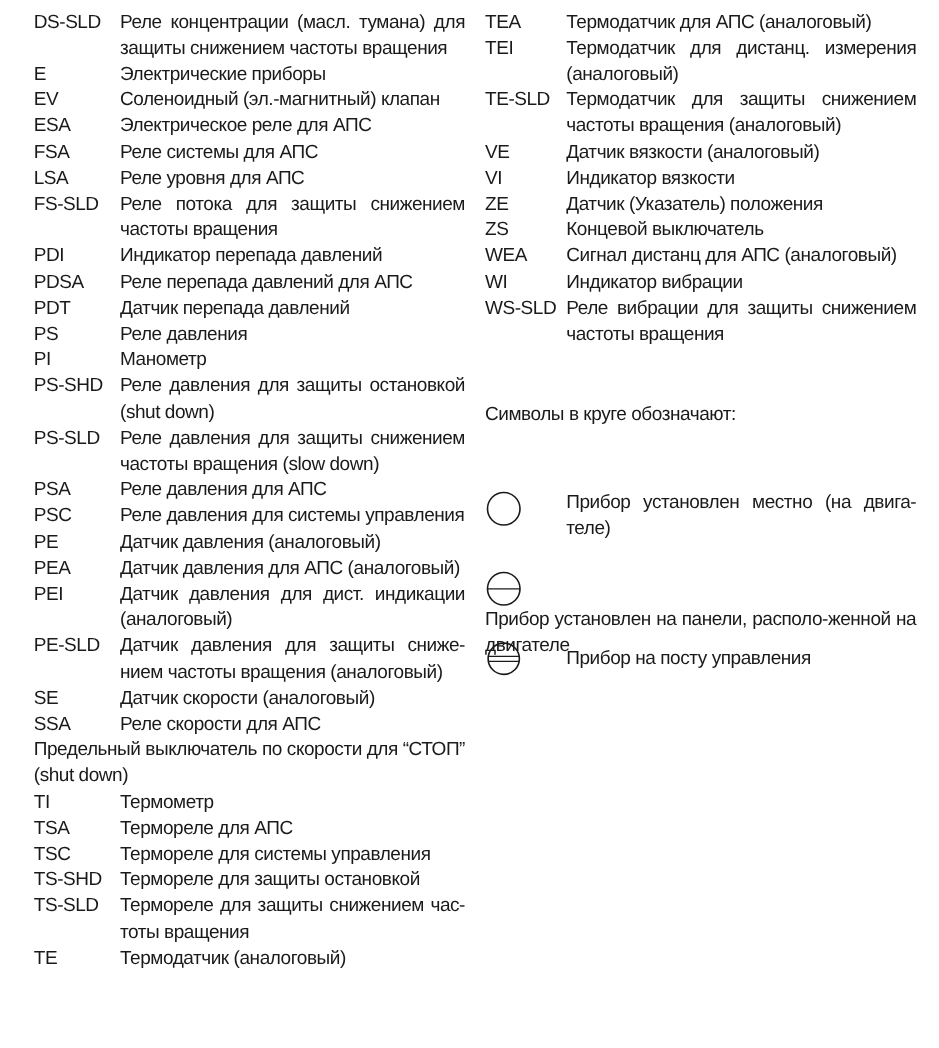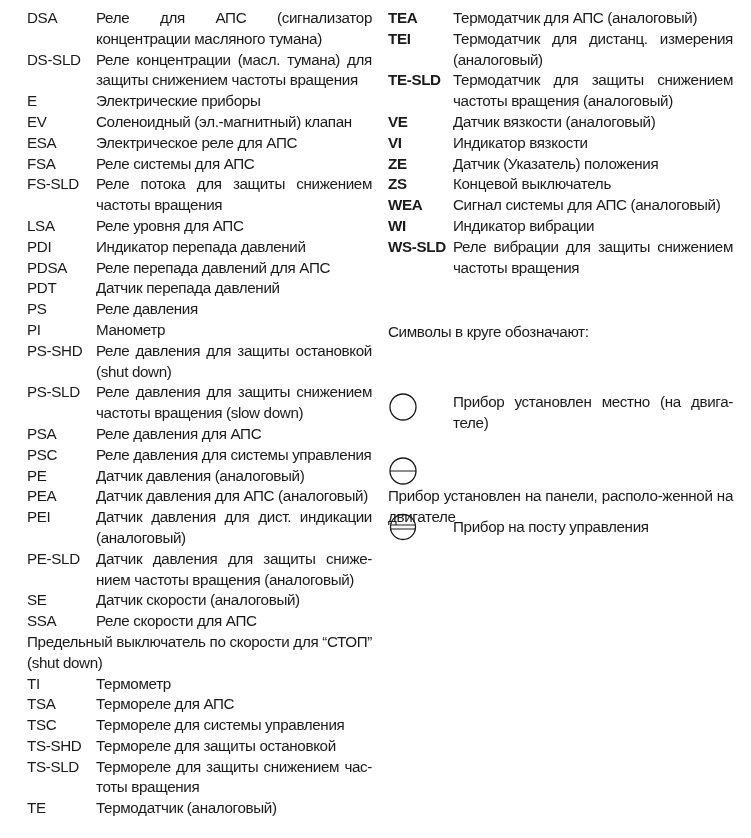--- a/index.html
+++ b/index.html
@@ -6,64 +6,60 @@
   body {
     width: 751px; height: 838px; position: relative; overflow: hidden;
     font-family: "Liberation Sans", sans-serif; color: #1a1a1a;
     font-size: 15.2px; letter-spacing: -0.35px;
   }
   .col { position: absolute; top: 8px; }
   .col.left { left: 27px; width: 345px; }
   .col.right { left: 388px; width: 345px; }
   .entry { display: flex; line-height: 20.8px; }
   .code { flex: 0 0 69px; white-space: nowrap; }
-  .col.right .code { flex: 0 0 65px; font-weight: bold; }
+  .col.right .code { flex: 0 0 65px; }
   .desc { flex: 1; text-align: justify; }
   .legend-title { position: absolute; left: 388px; top: 322px; line-height: 20px; }
   .sym { position: absolute; left: 388px; display: flex; width: 345px; }
   .sym svg { flex: 0 0 30px; margin-right: 35px; }
   .sym .desc { line-height: 20.8px; }
 </style>
 </head>
 <body>
 
 <div class="col left" id="left-col">
     <div class="entry">
-      <span class="code">DSA</span>
-      <span class="desc">Реле для АПС (сигнализатор концентрации масляного тумана)</span>
-    </div>
-    <div class="entry">
       <span class="code">DS-SLD</span>
       <span class="desc">Реле концентрации (масл. тумана) для защиты снижением частоты вращения</span>
     </div>
     <div class="entry">
       <span class="code">E</span>
       <span class="desc">Электрические приборы</span>
     </div>
     <div class="entry">
       <span class="code">EV</span>
       <span class="desc">Соленоидный (эл.-магнитный) клапан</span>
     </div>
     <div class="entry">
       <span class="code">ESA</span>
       <span class="desc">Электрическое реле для АПС</span>
     </div>
     <div class="entry">
       <span class="code">FSA</span>
       <span class="desc">Реле системы для АПС</span>
     </div>
     <div class="entry">
+      <span class="code">LSA</span>
+      <span class="desc">Реле уровня для АПС</span>
+    </div>
+    <div class="entry">
       <span class="code">FS-SLD</span>
       <span class="desc">Реле потока для защиты снижением частоты вращения</span>
     </div>
     <div class="entry">
-      <span class="code">LSA</span>
-      <span class="desc">Реле уровня для АПС</span>
-    </div>
-    <div class="entry">
       <span class="code">PDI</span>
       <span class="desc">Индикатор перепада давлений</span>
     </div>
     <div class="entry">
       <span class="code">PDSA</span>
       <span class="desc">Реле перепада давлений для АПС</span>
     </div>
     <div class="entry">
       <span class="code">PDT</span>
       <span class="desc">Датчик перепада давлений</span>
@@ -168,21 +164,21 @@
     <div class="entry">
       <span class="code">ZE</span>
       <span class="desc">Датчик (Указатель) положения</span>
     </div>
     <div class="entry">
       <span class="code">ZS</span>
       <span class="desc">Концевой выключатель</span>
     </div>
     <div class="entry">
       <span class="code">WEA</span>
-      <span class="desc">Сигнал системы для АПС (аналоговый)</span>
+      <span class="desc">Сигнал дистанц для АПС (аналоговый)</span>
     </div>
     <div class="entry">
       <span class="code">WI</span>
       <span class="desc">Индикатор вибрации</span>
     </div>
     <div class="entry">
       <span class="code">WS-SLD</span>
       <span class="desc">Реле вибрации для защиты снижением частоты вращения</span>
     </div>
   </div>

